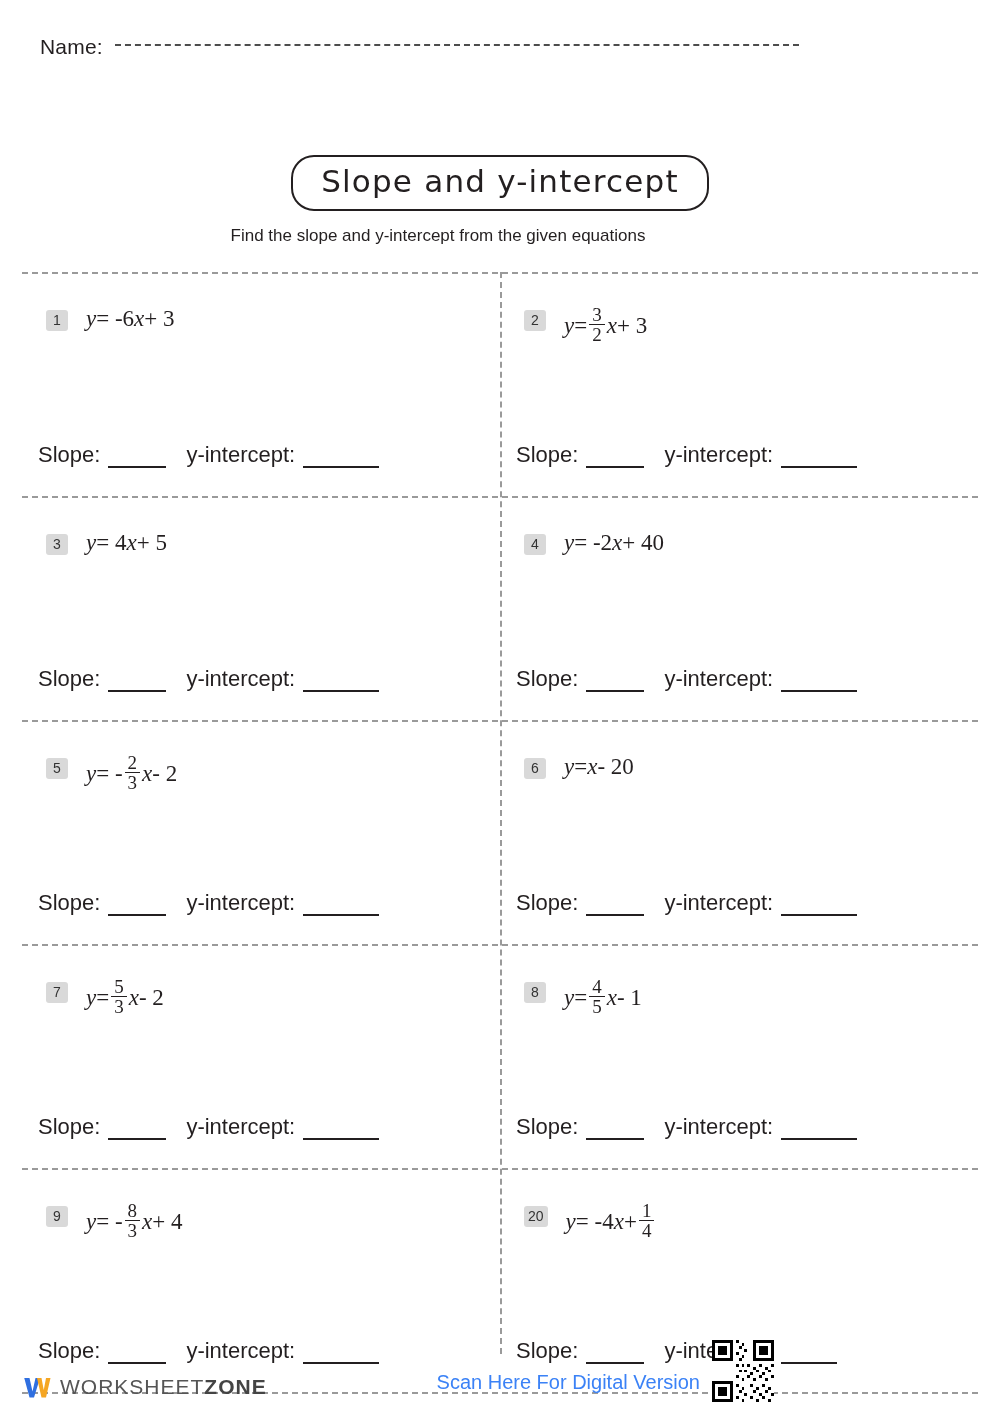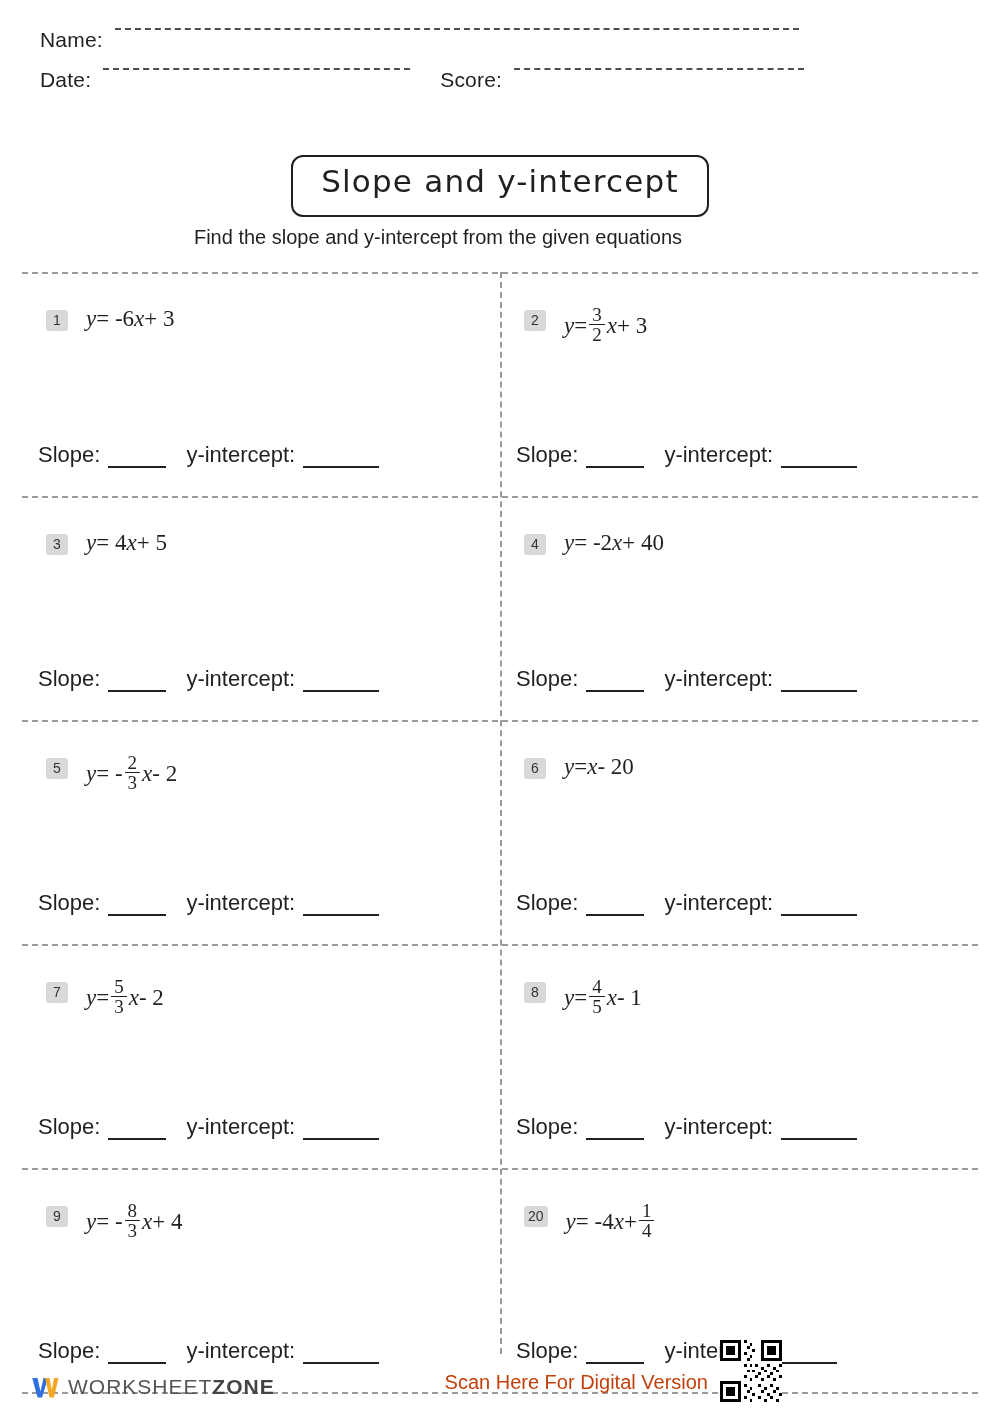--- a/index.html
+++ b/index.html
@@ -16,21 +16,21 @@
   }
 
   
   .header {
     position: absolute;
     left: 0; top: 0; width: 1000px;
     padding: 28px 40px 0 40px;
   }
   .hdr-row {
     display: flex;
-    align-items: flex-start;
+    align-items: center;
     height: 40px;
   }
   .hdr-label {
     font-size: 21px;
     color: #231f20;
     letter-spacing: .2px;
     padding-bottom: 2px;
   }
   .dotline {
     border-bottom: 2px dashed #4d4d4d;
@@ -45,32 +45,32 @@
 
   
   .title-wrap {
     position: absolute;
     top: 155px; left: 0; width: 1000px;
     text-align: center;
   }
   .title-box {
     display: inline-block;
     border: 2px solid #231f20;
-    border-radius: 12px;
-    padding: 6px 28px 16px 28px;
+    border-radius: 23px;
+    padding: 6px 28px 10px 28px;
     font-family: "DejaVu Sans", sans-serif;
     font-size: 31px;
     letter-spacing: 1.2px;
     color: #231f20;
   }
   .subtitle {
     position: absolute;
     top: 226px; left: 0; width: 876px;
     text-align: center;
-    font-size: 20px;
+    font-size: 17px;
     color: #231f20;
   }
 
   
   .sheet {
     position: absolute;
     top: 272px; left: 22px;
     width: 956px;
     height: 1080px;
   }
@@ -159,21 +159,21 @@
     border-bottom: 2px solid #231f20;
     margin-left: 8px;
     height: 20px;
   }
   .blank-lg.short { width: 56px; }
   .ans-gap { width: 14px; display: inline-block; }
 
   
   .footer {
     position: absolute;
-    left: 8px; bottom: 0; width: 792px; height: 72px;
+    left: 0; bottom: 0; width: 792px; height: 72px;
   }
   .logo {
     position: absolute;
     left: 22px; bottom: 14px;
     display: flex;
     align-items: center;
   }
   .logo-mark {
     width: 30px; height: 30px;
     margin-right: 8px;
@@ -181,41 +181,35 @@
   .logo-text {
     font-size: 21px;
     letter-spacing: 1px;
     color: #555;
   }
   .logo-text .bold { font-weight: bold; color: #444; }
   .scan-text {
     position: absolute;
     right: 92px; bottom: 22px;
     font-size: 20px;
-    color: #c2410c;
+    color: #3b82f6;
   }
   .qr {
     position: absolute;
     right: 18px; bottom: 14px;
     width: 62px; height: 62px;
   }
 </style>
 </head>
 <body>
 
 <div class="header">
   <div class="hdr-row">
     <span class="hdr-label">Name:</span>
     <span class="dotline name-line"></span>
-  </div>
-  <div class="hdr-row">
-    <span class="hdr-label">Date:</span>
-    <span class="dotline date-line"></span>
-    <span class="hdr-label score-label">Score:</span>
-    <span class="dotline score-line"></span>
   </div>
 </div>
 
 <div class="title-wrap">
   <div class="title-box">Slope and y-intercept</div>
 </div>
 <div class="subtitle">Find the slope and y-intercept from the given equations</div>
 
 <div class="sheet">
   <div class="vrule"></div>

